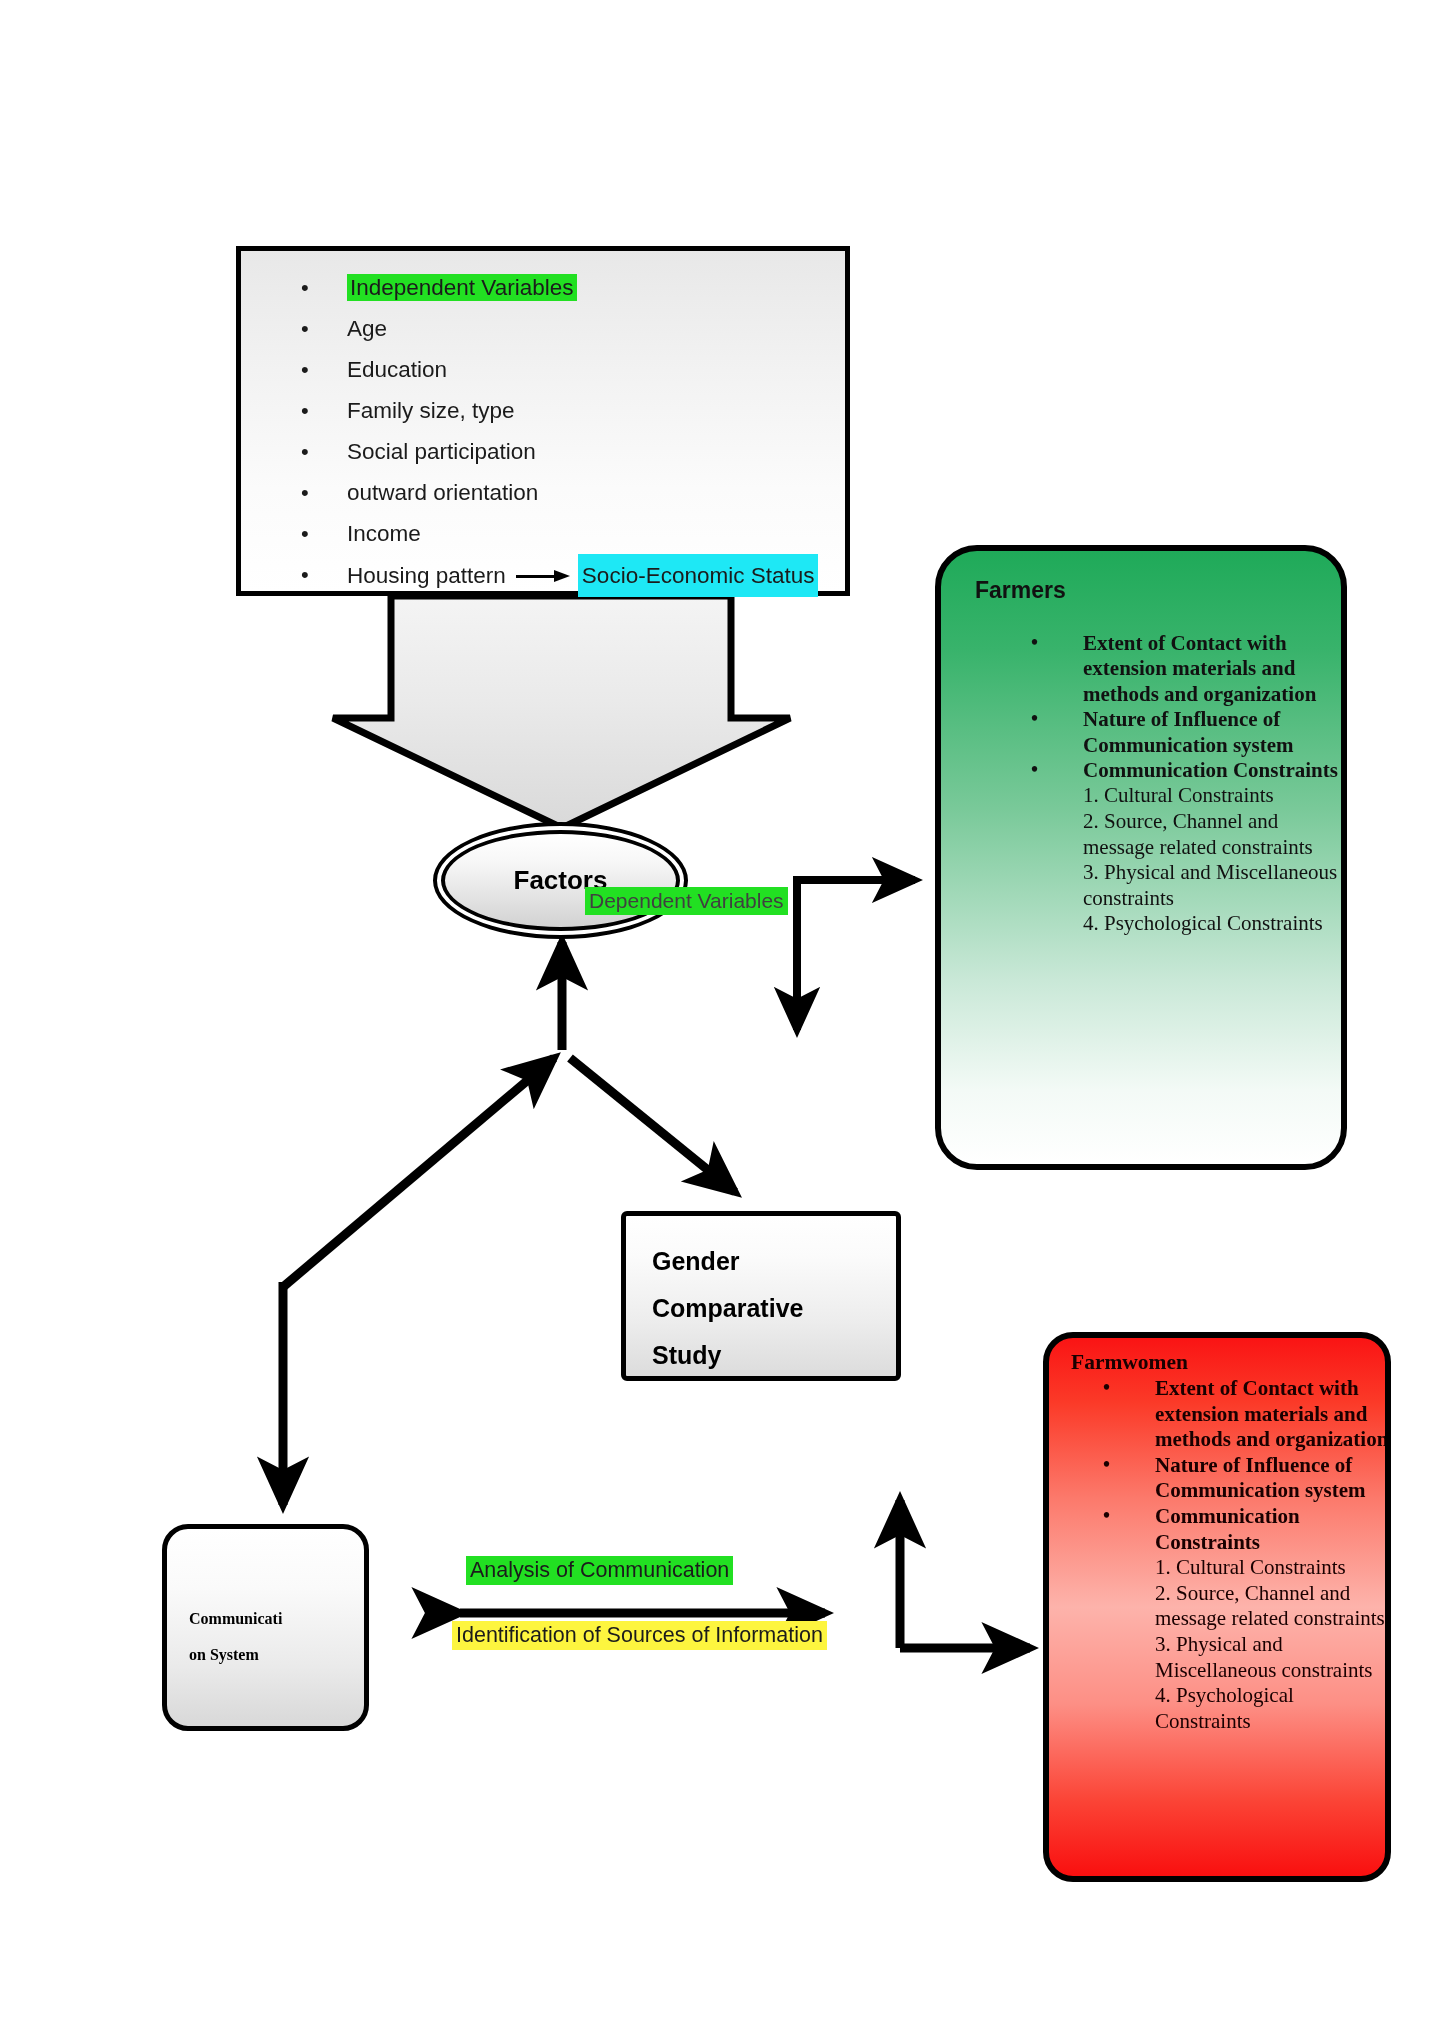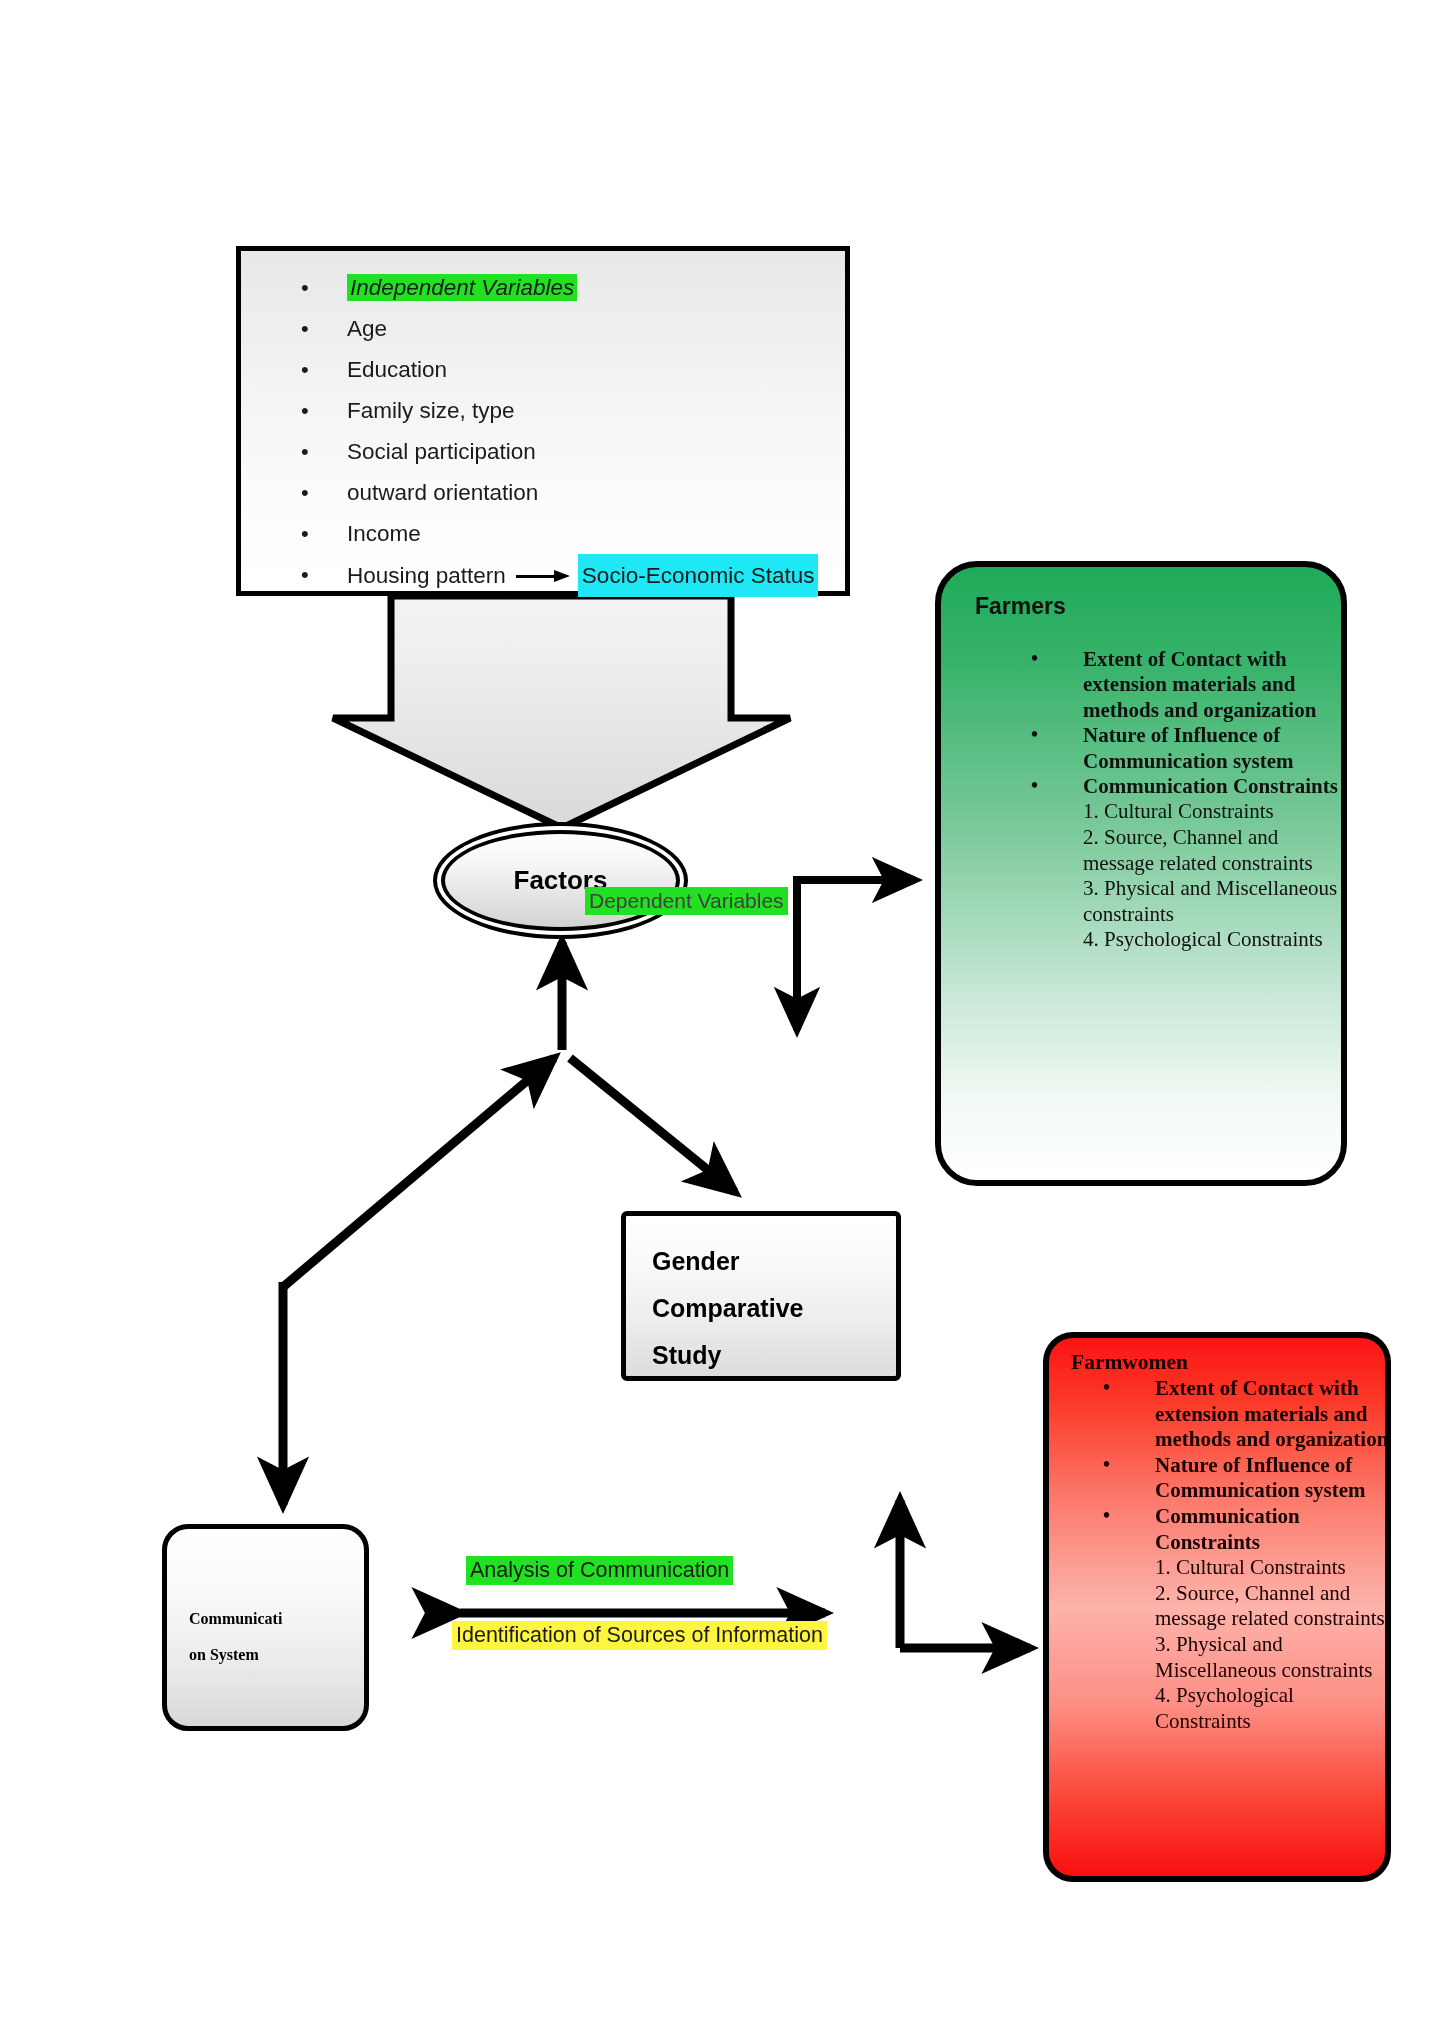--- a/index.html
+++ b/index.html
@@ -56,21 +56,21 @@
     color:#1b1b1b;
     line-height:41px;
     padding-left:46px;
   }
   .iv-list li .bullet{
     position:absolute;
     left:0; top:0;
     font-size:22px;
     line-height:41px;
   }
-  .hl-green{ background:#22e022; padding:1px 3px;font-style:italic; }
+  .hl-green{ background:#22e022; padding:1px 3px; }
   .hl-cyan{ background:#1ee8f5; padding:1px 4px; }
   .iv-row-last{ display:flex; align-items:center; gap:0; }
   .inline-arrow{
     display:inline-block;
     width:56px; height:12px;
     position:relative;
     margin:0 6px 0 10px;
   }
   .inline-arrow .shaft{
     position:absolute; left:0; top:5px;
@@ -146,21 +146,20 @@
   
   .farmers-box{
     position:absolute;
     left:935px; top:545px;
     width:412px; height:625px;
     border:6px solid #000;
     border-radius:42px;
     background:linear-gradient(to bottom,#1faa59 0%,#38b36b 16%,#79c999 42%,#c9e8d7 70%,#f3faf6 88%,#ffffff 100%);
     box-sizing:border-box;
     overflow:hidden;
-    margin-top:16px;
   }
   .farmers-title{
     position:absolute;
     left:34px; top:26px;
     font-family:"Liberation Sans", sans-serif;
     font-weight:bold;
     font-size:23px;
     color:#111;
   }
   .farmers-list{

